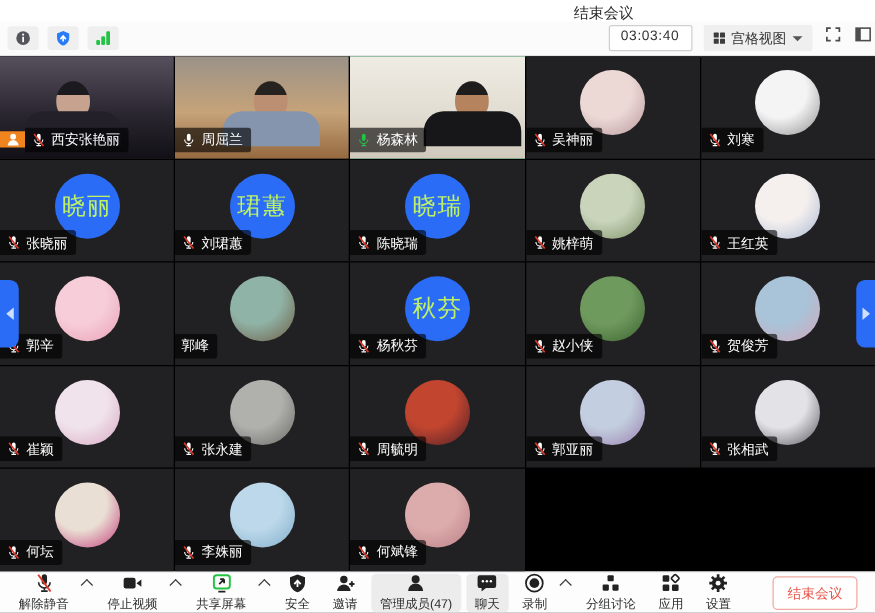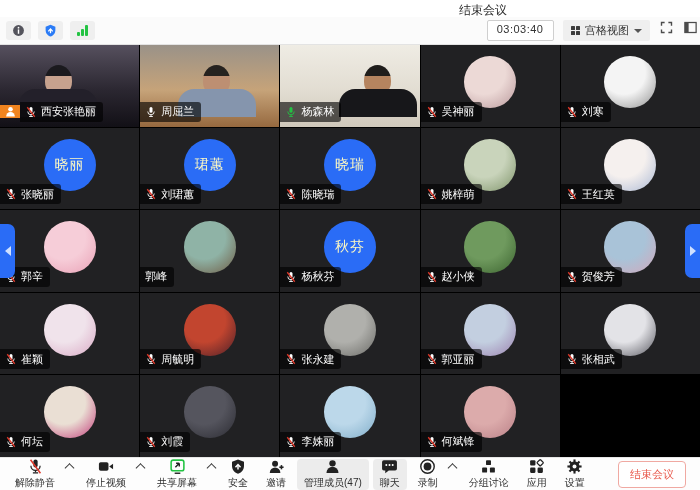--- a/index.html
+++ b/index.html
@@ -31,21 +31,21 @@
   .bars i:nth-child(1){height:4px;} .bars i:nth-child(2){height:7px;} .bars i:nth-child(3){height:11px;}
 
   
   .grid-wrap { position:relative; height:412px; background:#000; }
   .grid { height:100%; display:grid; grid-template-columns:repeat(5,1fr);
     grid-template-rows:repeat(5,1fr); gap:1px; background:#000; }
   .tile { position:relative; background:#212123; overflow:hidden; }
   .tile.active { box-shadow:inset 0 0 0 2px #27a55c;padding-left:39px; }
   .avatar { width:52px; height:52px; border-radius:50%; margin:11px auto 0 auto; }
   .avatar.initials { display:flex; align-items:center; justify-content:center;
-    color:#fef9c3; font-size:14px; letter-spacing:1px; }
+    color:#bef264; font-size:19px; letter-spacing:1px; }
   .scene { position:absolute; inset:0; }
   .fig { position:absolute; bottom:10px; transform:translateX(-50%); width:78px; }
   .fig .head { width:27px; height:31px; border-radius:50% 50% 46% 46%; margin:0 auto; }
   .fig .torso { width:78px; height:28px; border-radius:16px 16px 0 0; margin-top:-7px; }
   .name-tag { position:absolute; left:0; bottom:5px; display:flex; align-items:center;
     max-width:96%; border-radius:0 3px 3px 0; overflow:hidden; }
   .tag-main { display:flex; align-items:center; gap:4px; background:rgba(0,0,0,0.62);
     padding:2.5px 7px 2.5px 5px; color:#fff; font-size:11px; white-space:nowrap; }
   .host-badge { width:20px; background:#f0841f; display:flex; align-items:center;
     justify-content:center; flex:0 0 20px; }
@@ -377,50 +377,50 @@
     <path d="M5.5 11a6.5 6.5 0 0 0 13 0" fill="none" stroke="#ffffff" stroke-width="1.8"></path>
     <line x1="12" y1="17.5" x2="12" y2="20.2" stroke="#ffffff" stroke-width="1.8"></line>
     <line x1="8.3" y1="21" x2="15.7" y2="21" stroke="#ffffff" stroke-width="1.8"></line>
               <line x1="4.5" y1="2.5" x2="19.5" y2="21.5" stroke="#e0392b" stroke-width="2.6"></line>
             </svg>
             <span>崔颖</span>
           </span>
         </div>
       </div>
       <div class="tile">
+        <div class="avatar" style="background:radial-gradient(circle at 38% 32%, #b0b0ac 0 45%, #696965)"></div>
+        <div class="name-tag">
+          <span class="tag-main">
+            <svg class="label-mic" width="12" height="12" viewBox="0 0 24 24">
+    <rect x="9" y="2" width="6" height="11.5" rx="3" fill="#ffffff"></rect>
+    <path d="M5.5 11a6.5 6.5 0 0 0 13 0" fill="none" stroke="#ffffff" stroke-width="1.8"></path>
+    <line x1="12" y1="17.5" x2="12" y2="20.2" stroke="#ffffff" stroke-width="1.8"></line>
+    <line x1="8.3" y1="21" x2="15.7" y2="21" stroke="#ffffff" stroke-width="1.8"></line>
+              <line x1="4.5" y1="2.5" x2="19.5" y2="21.5" stroke="#e0392b" stroke-width="2.6"></line>
+            </svg>
+            <span>张永建</span>
+          </span>
+        </div>
+      </div>
+      <div class="tile">
         <div class="avatar" style="background:radial-gradient(circle at 38% 32%, #c2452f 0 45%, #4a1f28)"></div>
         <div class="name-tag">
           <span class="tag-main">
             <svg class="label-mic" width="12" height="12" viewBox="0 0 24 24">
     <rect x="9" y="2" width="6" height="11.5" rx="3" fill="#ffffff"></rect>
     <path d="M5.5 11a6.5 6.5 0 0 0 13 0" fill="none" stroke="#ffffff" stroke-width="1.8"></path>
     <line x1="12" y1="17.5" x2="12" y2="20.2" stroke="#ffffff" stroke-width="1.8"></line>
     <line x1="8.3" y1="21" x2="15.7" y2="21" stroke="#ffffff" stroke-width="1.8"></line>
               <line x1="4.5" y1="2.5" x2="19.5" y2="21.5" stroke="#e0392b" stroke-width="2.6"></line>
             </svg>
             <span>周毓明</span>
           </span>
         </div>
       </div>
       <div class="tile">
-        <div class="avatar" style="background:radial-gradient(circle at 38% 32%, #b0b0ac 0 45%, #696965)"></div>
-        <div class="name-tag">
-          <span class="tag-main">
-            <svg class="label-mic" width="12" height="12" viewBox="0 0 24 24">
-    <rect x="9" y="2" width="6" height="11.5" rx="3" fill="#ffffff"></rect>
-    <path d="M5.5 11a6.5 6.5 0 0 0 13 0" fill="none" stroke="#ffffff" stroke-width="1.8"></path>
-    <line x1="12" y1="17.5" x2="12" y2="20.2" stroke="#ffffff" stroke-width="1.8"></line>
-    <line x1="8.3" y1="21" x2="15.7" y2="21" stroke="#ffffff" stroke-width="1.8"></line>
-              <line x1="4.5" y1="2.5" x2="19.5" y2="21.5" stroke="#e0392b" stroke-width="2.6"></line>
-            </svg>
-            <span>张永建</span>
-          </span>
-        </div>
-      </div>
-      <div class="tile">
         <div class="avatar" style="background:radial-gradient(circle at 38% 32%, #c3cfe0 0 45%, #9a7fae)"></div>
         <div class="name-tag">
           <span class="tag-main">
             <svg class="label-mic" width="12" height="12" viewBox="0 0 24 24">
     <rect x="9" y="2" width="6" height="11.5" rx="3" fill="#ffffff"></rect>
     <path d="M5.5 11a6.5 6.5 0 0 0 13 0" fill="none" stroke="#ffffff" stroke-width="1.8"></path>
     <line x1="12" y1="17.5" x2="12" y2="20.2" stroke="#ffffff" stroke-width="1.8"></line>
     <line x1="8.3" y1="21" x2="15.7" y2="21" stroke="#ffffff" stroke-width="1.8"></line>
               <line x1="4.5" y1="2.5" x2="19.5" y2="21.5" stroke="#e0392b" stroke-width="2.6"></line>
             </svg>
@@ -448,35 +448,20 @@
         <div class="name-tag">
           <span class="tag-main">
             <svg class="label-mic" width="12" height="12" viewBox="0 0 24 24">
     <rect x="9" y="2" width="6" height="11.5" rx="3" fill="#ffffff"></rect>
     <path d="M5.5 11a6.5 6.5 0 0 0 13 0" fill="none" stroke="#ffffff" stroke-width="1.8"></path>
     <line x1="12" y1="17.5" x2="12" y2="20.2" stroke="#ffffff" stroke-width="1.8"></line>
     <line x1="8.3" y1="21" x2="15.7" y2="21" stroke="#ffffff" stroke-width="1.8"></line>
               <line x1="4.5" y1="2.5" x2="19.5" y2="21.5" stroke="#e0392b" stroke-width="2.6"></line>
             </svg>
             <span>何坛</span>
-          </span>
-        </div>
-      </div>
-      <div class="tile">
-        <div class="avatar" style="background:radial-gradient(circle at 38% 32%, #55555e 0 45%, #2a2a31)"></div>
-        <div class="name-tag">
-          <span class="tag-main">
-            <svg class="label-mic" width="12" height="12" viewBox="0 0 24 24">
-    <rect x="9" y="2" width="6" height="11.5" rx="3" fill="#ffffff"></rect>
-    <path d="M5.5 11a6.5 6.5 0 0 0 13 0" fill="none" stroke="#ffffff" stroke-width="1.8"></path>
-    <line x1="12" y1="17.5" x2="12" y2="20.2" stroke="#ffffff" stroke-width="1.8"></line>
-    <line x1="8.3" y1="21" x2="15.7" y2="21" stroke="#ffffff" stroke-width="1.8"></line>
-              <line x1="4.5" y1="2.5" x2="19.5" y2="21.5" stroke="#e0392b" stroke-width="2.6"></line>
-            </svg>
-            <span>刘霞</span>
           </span>
         </div>
       </div>
       <div class="tile">
         <div class="avatar" style="background:radial-gradient(circle at 38% 32%, #bcd8ea 0 45%, #7fadc9)"></div>
         <div class="name-tag">
           <span class="tag-main">
             <svg class="label-mic" width="12" height="12" viewBox="0 0 24 24">
     <rect x="9" y="2" width="6" height="11.5" rx="3" fill="#ffffff"></rect>
     <path d="M5.5 11a6.5 6.5 0 0 0 13 0" fill="none" stroke="#ffffff" stroke-width="1.8"></path>

